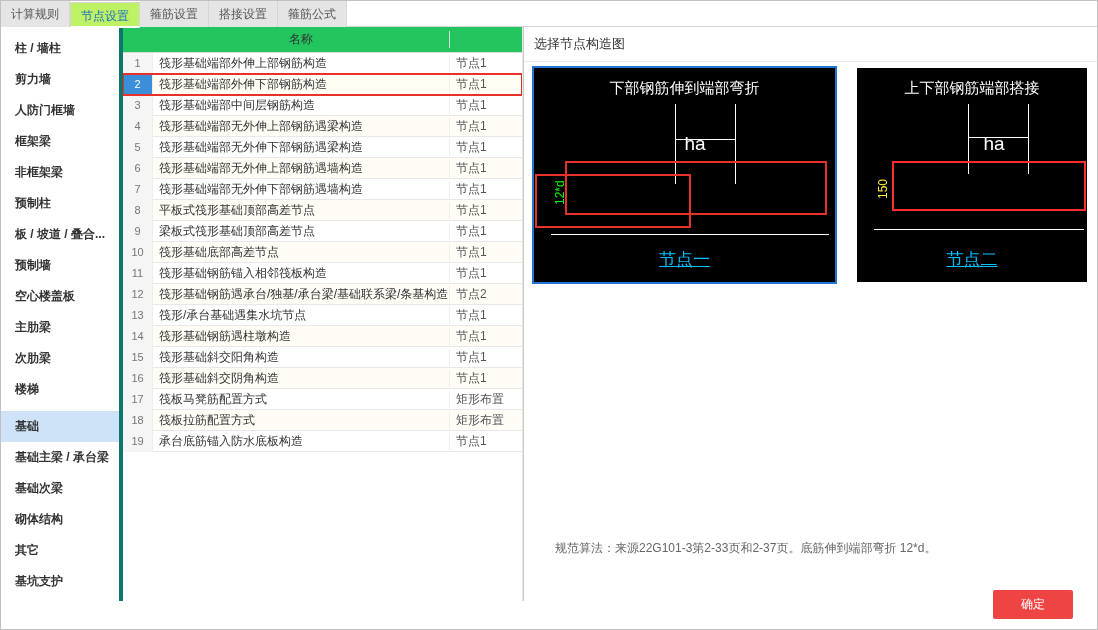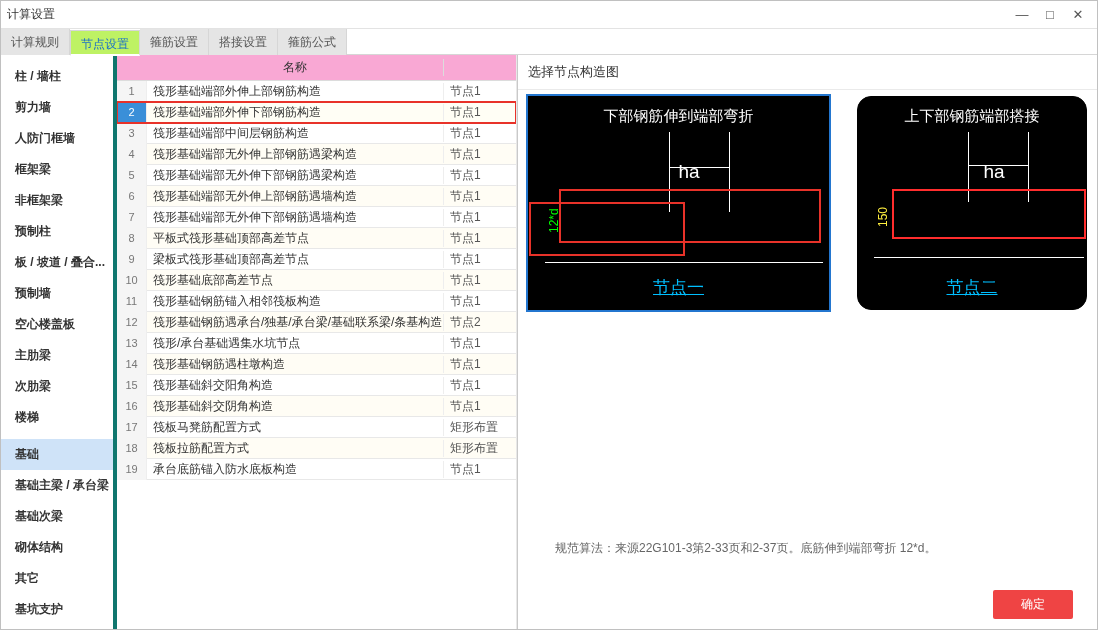--- a/index.html
+++ b/index.html
@@ -31,38 +31,38 @@
     
     .body { display:flex; height:calc(100% - 54px); }
 
     
     .sidebar { width:125px; border-right:4px solid #0f766e; overflow:auto; padding-top:6px;font-weight:bold;}
     .sidebar .item { padding:7px 10px 7px 14px; cursor:pointer; color:#333; white-space:nowrap;}
     .sidebar .item.selected { background:#cfe3f8;margin-top:6px; }
 
     
     .table-wrap { flex:0 0 400px; border-right:1px solid #e8e8e8; display:flex; flex-direction:column;}
-    .thead { display:flex; height:26px; background:#f9a8d4; border-bottom:1px solid #dcdcdc; font-size:12px; align-items:center;}
+    .thead { display:flex; height:26px; background:#22c55e; border-bottom:1px solid #dcdcdc; font-size:12px; align-items:center;}
     .thead .colnum { width:30px; border-right:1px solid #dcdcdc;}
     .thead .colname { flex:1; text-align:center; border-right:1px solid #dcdcdc;}
     .thead .colnode { width:72px; text-align:center;}
     .tbody { flex:1; overflow:auto;}
     .trow { display:flex; height:21px; border-bottom:1px solid #e8e8e8; align-items:center;}
     .trow:nth-child(even){ background:#fffdf5;}
     .trow:nth-child(odd){ background:#fff;}
     .trow .num { width:30px; text-align:center; color:#777; border-right:1px solid #eee; background:#f5f5f5; font-size:11px; line-height:21px;}
     .trow .name { flex:1; padding-left:6px; border-right:1px solid #eee; overflow:hidden; text-overflow:ellipsis; white-space:nowrap;}
     .trow .node { width:72px; padding-left:6px; color:#555;}
     .trow.hl-row { outline:2px solid #e83229; outline-offset:-1px; background:#fffef5;}
     .trow.hl-row .num { background:#3a8fd8; color:#fff;}
 
     
     .right-panel { flex:1; display:flex; flex-direction:column; border-left:1px solid #c9c9c9;}
     .right-title { padding:8px 10px; font-size:13px; color:#333; border-bottom:1px solid #eaeaea;}
-    .diagrams { display:flex; gap:28px; padding:6px 10px;justify-content:space-between; }
+    .diagrams { display:flex; gap:22px; padding:6px 10px;justify-content:space-between; }
     .diag { width:301px; height:214px; background:#000; position:relative; border:1px solid #000; overflow:hidden;}
     .diag.selected { outline:2px solid #2376cf; }
     .diag-title { position:absolute; top:10px; left:0; right:0; text-align:center; color:#fff; font-size:15px;}
     .ha-label { position:absolute; top:64px; left:50%; color:#fff; font-size:19px;}
     .diag .label-vert { position:absolute; left:18px; top:136px; color:#0f0; font-size:12px; transform:rotate(-90deg); transform-origin:left top;}
     .diag .label-vert2 { position:absolute; left:18px; top:130px; color:#ffef3e; font-size:12px; transform:rotate(-90deg); transform-origin:left top;}
     .redbox-a { position:absolute; border:2px solid #e83229; }
     .redbox-a.r1 { left:0; top:105px; width:156px; height:54px;}
     .redbox-a.r2 { left:30px; top:92px; width:262px; height:54px;}
     .redbox-b { position:absolute; border:2px solid #ff2d2d; left:34px; top:92px; right:0; height:50px;}
@@ -73,28 +73,20 @@
     .desc { padding:10px 14px; font-size:12px; color:#666; position:absolute; bottom:62px; left:540px; right:10px;}
 
     .ok-bar { position:absolute; bottom:10px; right:24px;}
     .ok-btn { background:#ef4444; color:#fff; border:none; padding:6px 28px; cursor:pointer; border-radius:2px; font-size:12px;}
   </style>
 </head>
 <body>
 
 <div class="window">
 
-  <div class="title-bar">
-    <div class="title">计算设置</div>
-    <div class="win-controls">
-      <span>—</span>
-      <span>□</span>
-      <span>✕</span>
-    </div>
-  </div>
 
   <div class="top-tabs">
     <div class="tab">计算规则</div>
     <div class="tab active">节点设置</div>
     <div class="tab">箍筋设置</div>
     <div class="tab">搭接设置</div>
     <div class="tab">箍筋公式</div>
   </div>
 
   <div class="body">
@@ -236,21 +228,21 @@
           <div class="white-line wv" style="left:200px; top:35px; height:80px;"></div>
           <div class="white-line" style="left:140px; top:70px; width:60px;"></div>
           <div class="white-line" style="left:16px; top:165px; width:278px;"></div>
           <div class="redbox-a r1"></div>
           <div class="redbox-a r2"></div>
           <div class="ha-label">ha</div>
           <div class="label-vert">12*d</div>
           <div class="node-caption">节点一</div>
         </div>
 
-        <div class="diag" style="width:230px;border-radius:14px;">
+        <div class="diag" style="width:230px;">
           <div class="diag-title">上下部钢筋端部搭接</div>
           <div class="white-line wv" style="left:110px; top:35px; height:70px;"></div>
           <div class="white-line wv" style="left:170px; top:35px; height:70px;"></div>
           <div class="white-line" style="left:110px; top:68px; width:60px;"></div>
           <div class="white-line" style="left:16px; top:160px; width:210px;"></div>
           <div class="redbox-b"></div>
           <div class="ha-label" style="left:55%;">ha</div>
           <div class="label-vert2">150</div>
           <div class="node-caption">节点二</div>
         </div>

